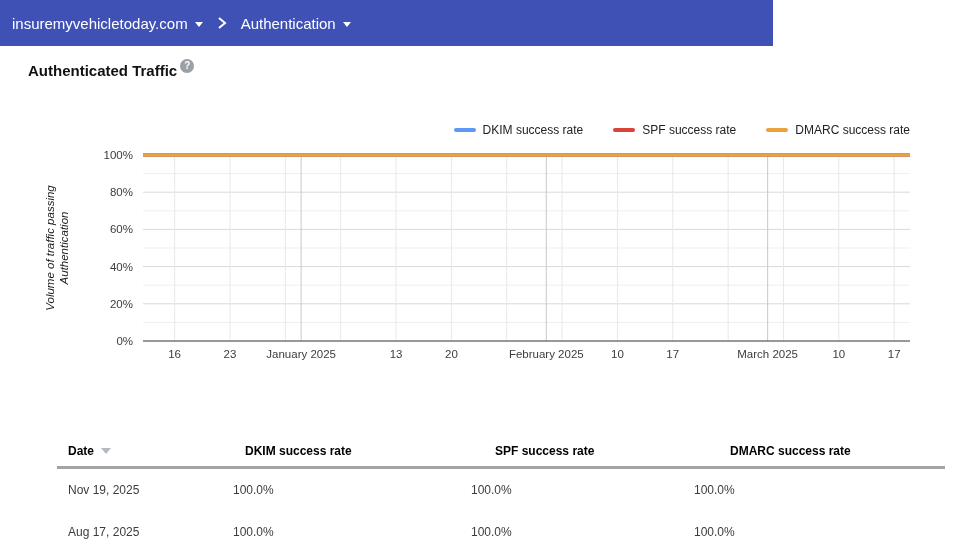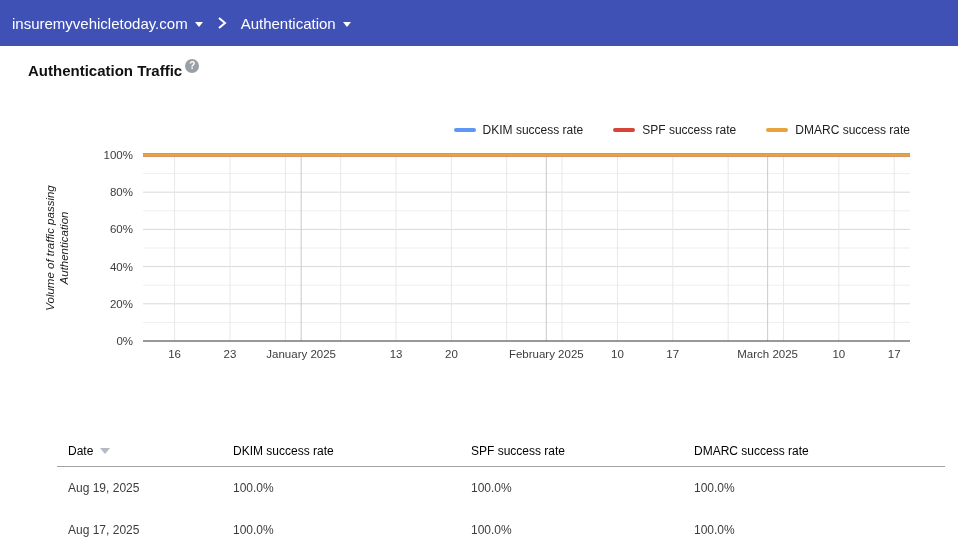--- a/index.html
+++ b/index.html
@@ -2,21 +2,21 @@
 <html><head>
 <meta charset="utf-8">
 <style>
   html,body{margin:0;padding:0;background:#fff;}
   #app{
     position:relative;width:958px;height:549px;overflow:hidden;background:#fff;
     font-family:"Liberation Sans", sans-serif;color:#202124;
   }
   
   #topbar{
-    position:absolute;left:0;top:0;width:958px;height:46px;
+    position:absolute;left:0;top:0;width:773px;height:46px;
     display:flex;align-items:center;color:#fff;font-size:15px;
   }
   .nav-group{display:flex;align-items:center;cursor:pointer;padding:0 6px;}
   .nav-group:first-of-type{margin-left:6px;}
   .caret{
     display:inline-block;width:0;height:0;margin-left:7px;margin-top:2px;
     border-left:4px solid transparent;border-right:4px solid transparent;
     border-top:5px solid #fff;
   }
   .nav-sep{display:flex;align-items:center;margin:0 8px;}
@@ -36,21 +36,21 @@
   .legend-item{display:flex;align-items:center;}
   .legend-swatch{width:22px;height:4px;border-radius:2px;margin-right:7px;}
   
   #chart{position:absolute;left:0;top:138px;}
   #chart text{font-family:"Liberation Sans", sans-serif;}
   .axis-tick{font-size:11.5px;fill:#3c3c3c;}
   .y-title{font-size:11.5px;font-style:italic;fill:#1a1a1a;}
   
   #table{position:absolute;left:57px;top:436px;width:888px;font-size:12px;}
   .trow{display:grid;grid-template-columns:176px 238px 223px 1fr;align-items:center;}
-  #thead{height:30px;border-bottom:1px solid #a3a3a3;font-weight:normal;color:#000;}
+  #thead{height:30px;border-bottom:3px solid #a3a3a3;font-weight:bold;color:#000;gap:12px;}
   #thead .cell:first-child{padding-left:11px;display:flex;align-items:center;}
   .tbody-row{height:42px;color:#3c3c3c;}
   .tbody-row .cell:first-child{padding-left:11px;}
   .sort-icon{
     display:inline-block;width:0;height:0;margin-left:7px;
     border-left:5px solid transparent;border-right:5px solid transparent;
     border-top:6px solid #b3bac1;
   }
 </style>
 </head>
@@ -68,21 +68,21 @@
         <polyline points="2,2 8,7 2,12" fill="none" stroke="#fff" stroke-width="2"></polyline>
       </svg>
     </span>
     <div class="nav-group">
       <span>Authentication</span>
       <span class="caret"></span>
     </div>
   </header>
 
   <div id="title-row">
-    <h1 id="page-title">Authentication Traffic</h1>
+    <h1 id="page-title">Authenticated Traffic</h1>
     <span id="help-icon">?</span>
   </div>
 
   <div id="legend">
       <span class="legend-item">
         <span class="legend-swatch" style="background: rgb(94, 151, 246);"></span>
         <span>DKIM success rate</span>
       </span>
       <span class="legend-item">
         <span class="legend-swatch" style="background: rgb(216, 68, 55);"></span>
@@ -151,21 +151,21 @@
         <div class="cell">
           <span>Date</span>
           <span class="sort-icon"></span>
         </div>
         <div class="cell"><span>DKIM success rate</span></div>
         <div class="cell"><span>SPF success rate</span></div>
         <div class="cell"><span>DMARC success rate</span></div>
       </div>
     <div id="tbody">
         <div class="trow tbody-row">
-          <div class="cell">Aug 19, 2025</div>
+          <div class="cell">Nov 19, 2025</div>
           <div class="cell">100.0%</div>
           <div class="cell">100.0%</div>
           <div class="cell">100.0%</div>
         </div>
         <div class="trow tbody-row">
           <div class="cell">Aug 17, 2025</div>
           <div class="cell">100.0%</div>
           <div class="cell">100.0%</div>
           <div class="cell">100.0%</div>
         </div>

